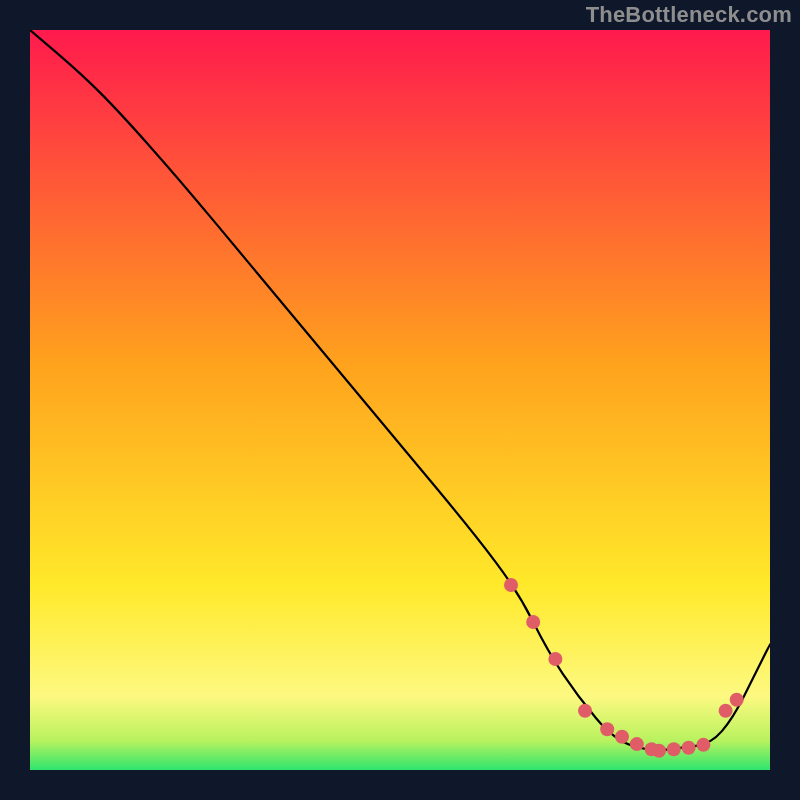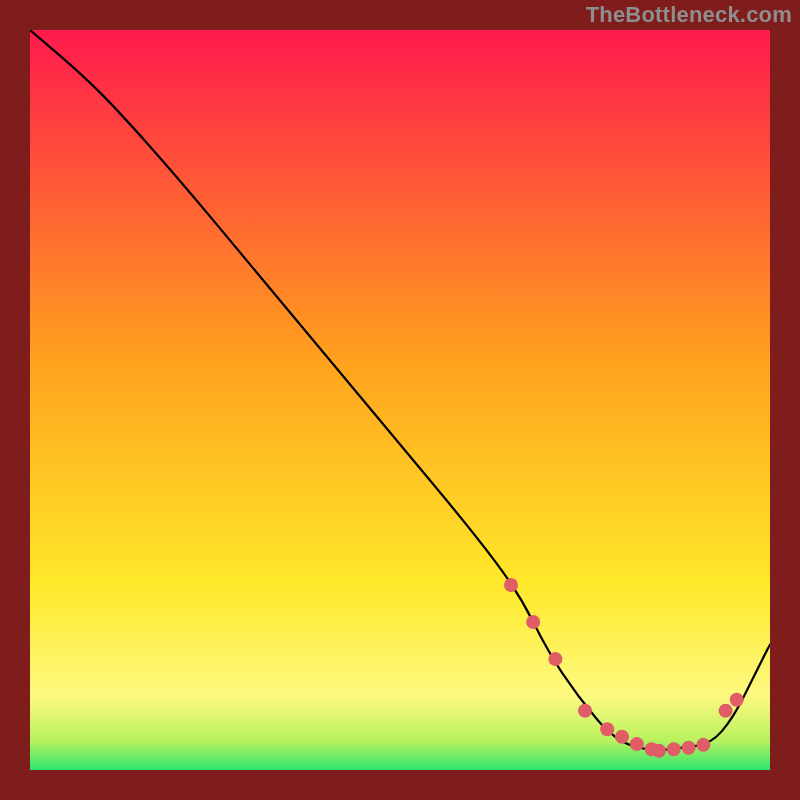--- a/index.html
+++ b/index.html
@@ -7,21 +7,21 @@
     padding: 0;
     background: #000;
     width: 800px;
     height: 800px;
     overflow: hidden;
     position: relative;
   }
   .chart-wrap {
     position: absolute;
     inset: 0;
-    background: #7f1d1d;
+    background: #0f172a;
   }
   .watermark {
     position: absolute;
     top: 2px;
     right: 8px;
     font-family: Arial, Helvetica, sans-serif;
     font-size: 22px;
     font-weight: 600;
     color: #8e8e8e;
     letter-spacing: 0.2px;

